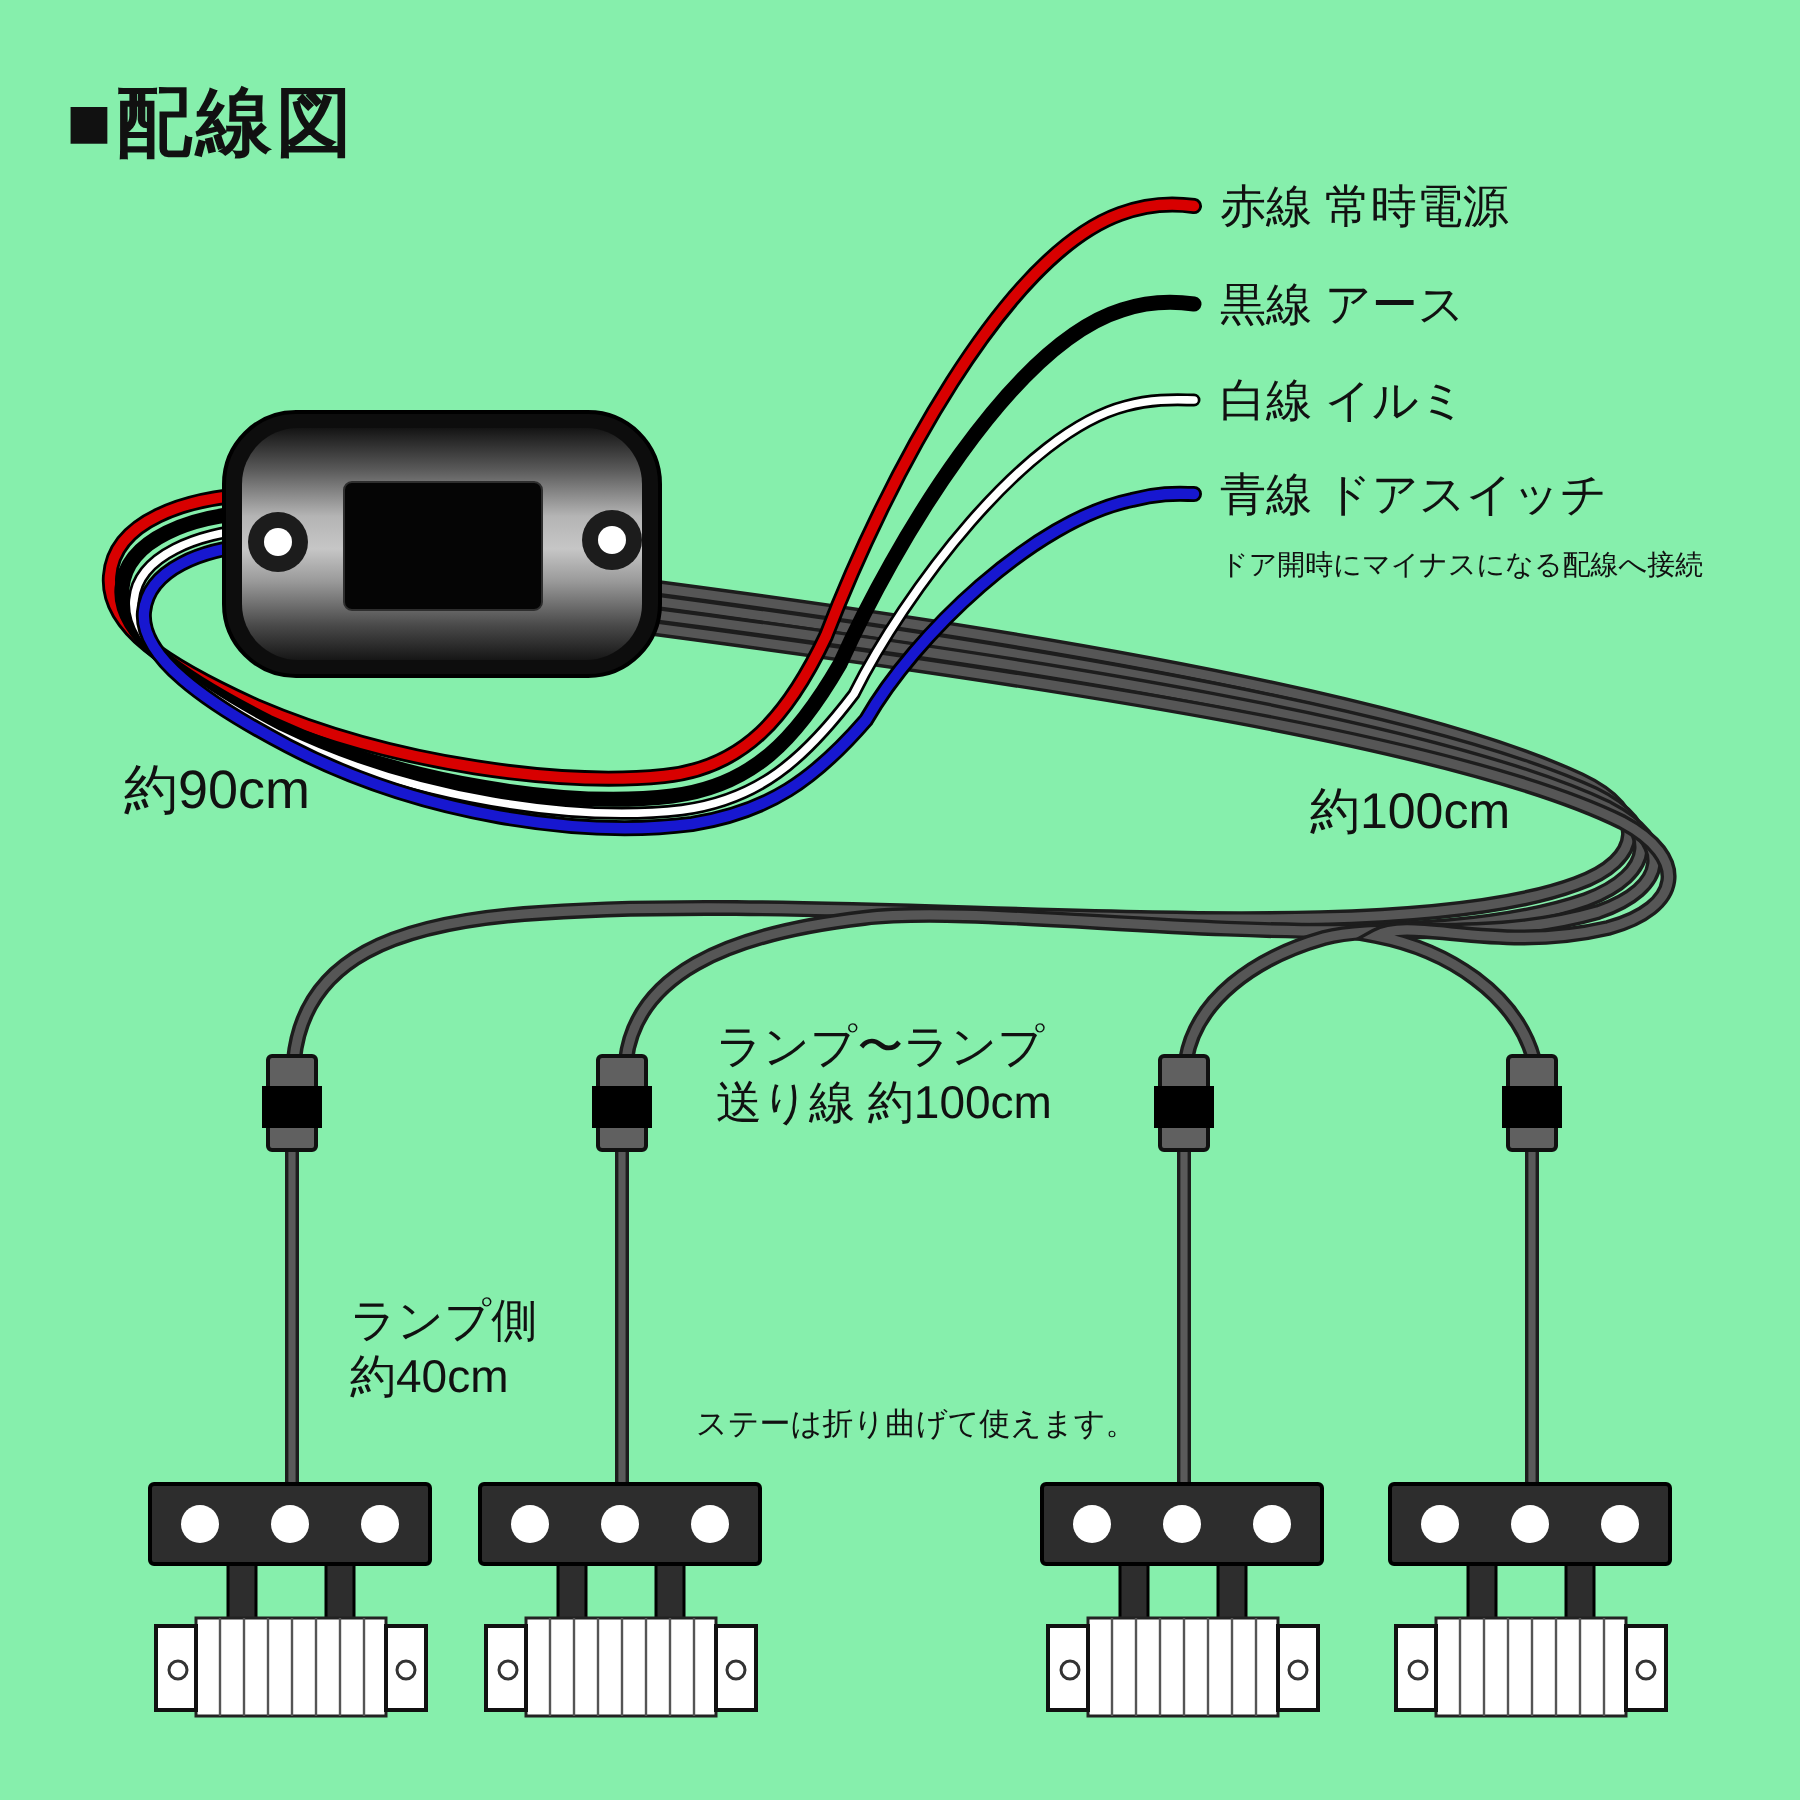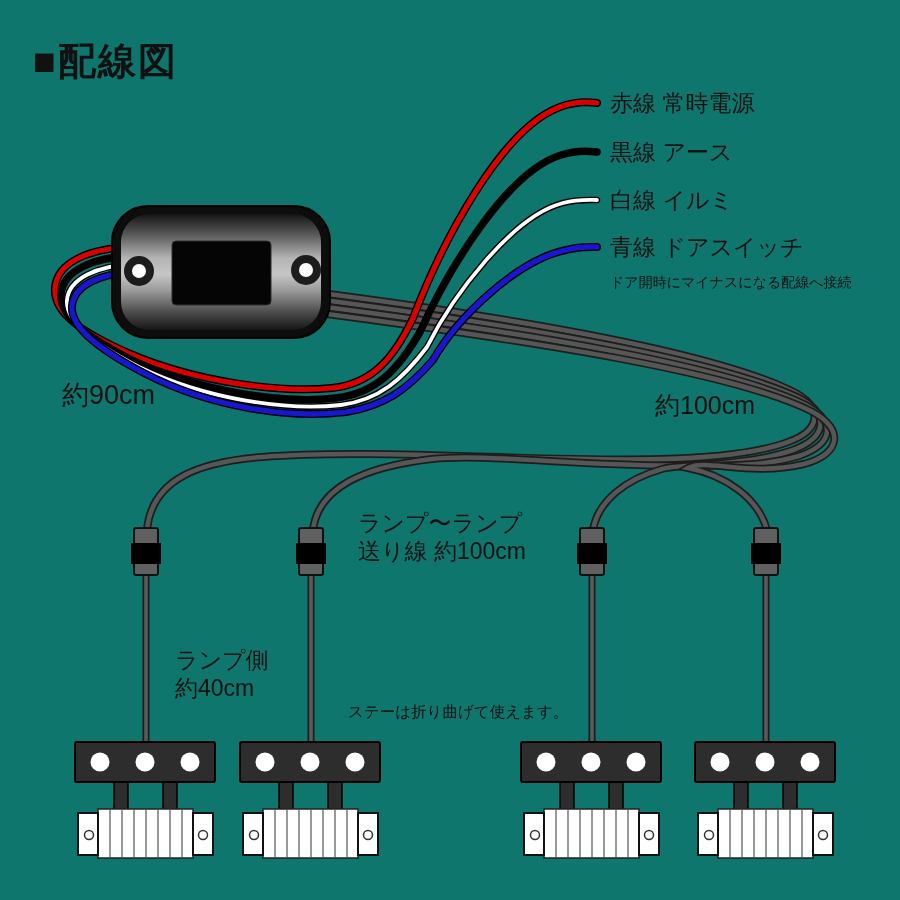--- a/index.html
+++ b/index.html
@@ -1,19 +1,19 @@
 <!DOCTYPE html>
 <html><head>
 <meta charset="utf-8">
 <style>
   html,body{margin:0;padding:0;background:#ffffff;}
   #stage{
     position:relative;
     width:900px;height:900px;
-    background:#0f766e;
+    background:#86efac;
     font-family:"Liberation Sans","DejaVu Sans",sans-serif;
     overflow:hidden;
   }
   svg{display:block;}
   text{fill:#111111;}
   .t-title{font-size:38px;font-weight:600;letter-spacing:2px;}
   .t-wire{font-size:23px;}
   .t-note{font-size:14px;}
   .t-meas{font-size:27px;}
   .t-meas2{font-size:25px;}

